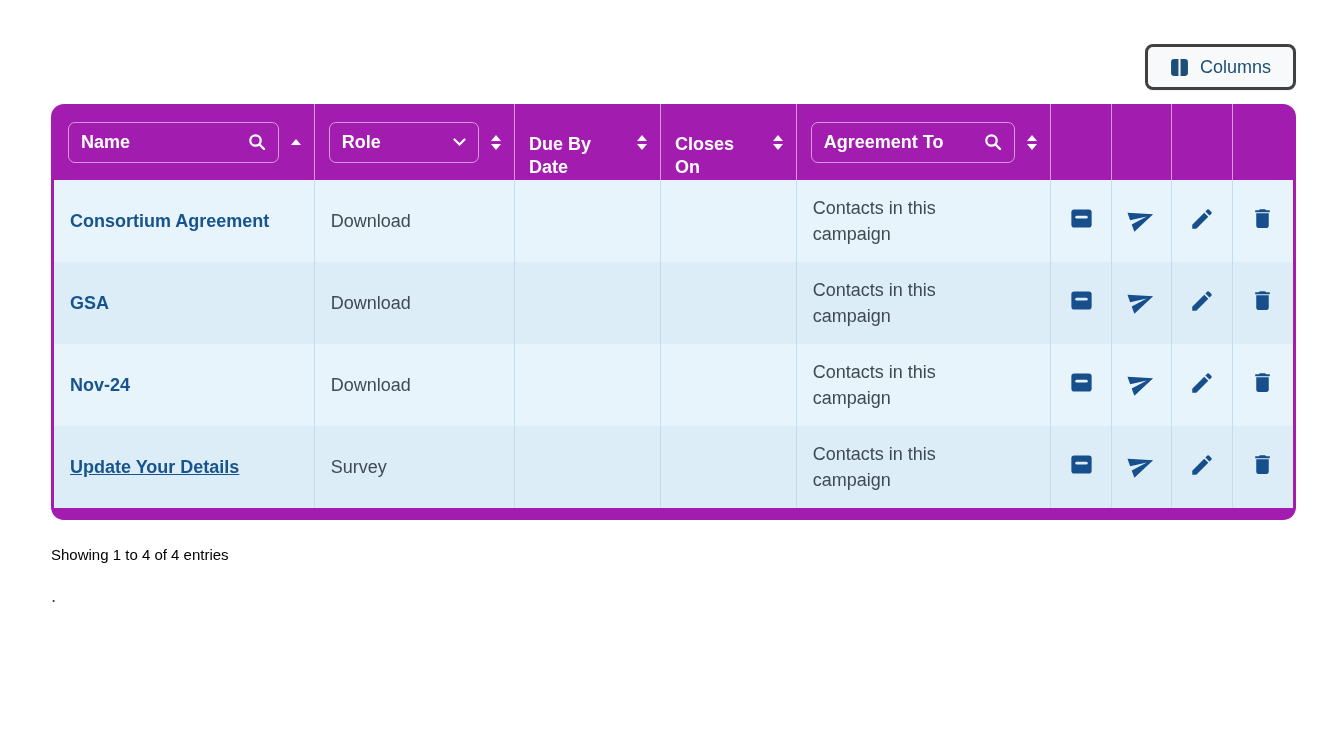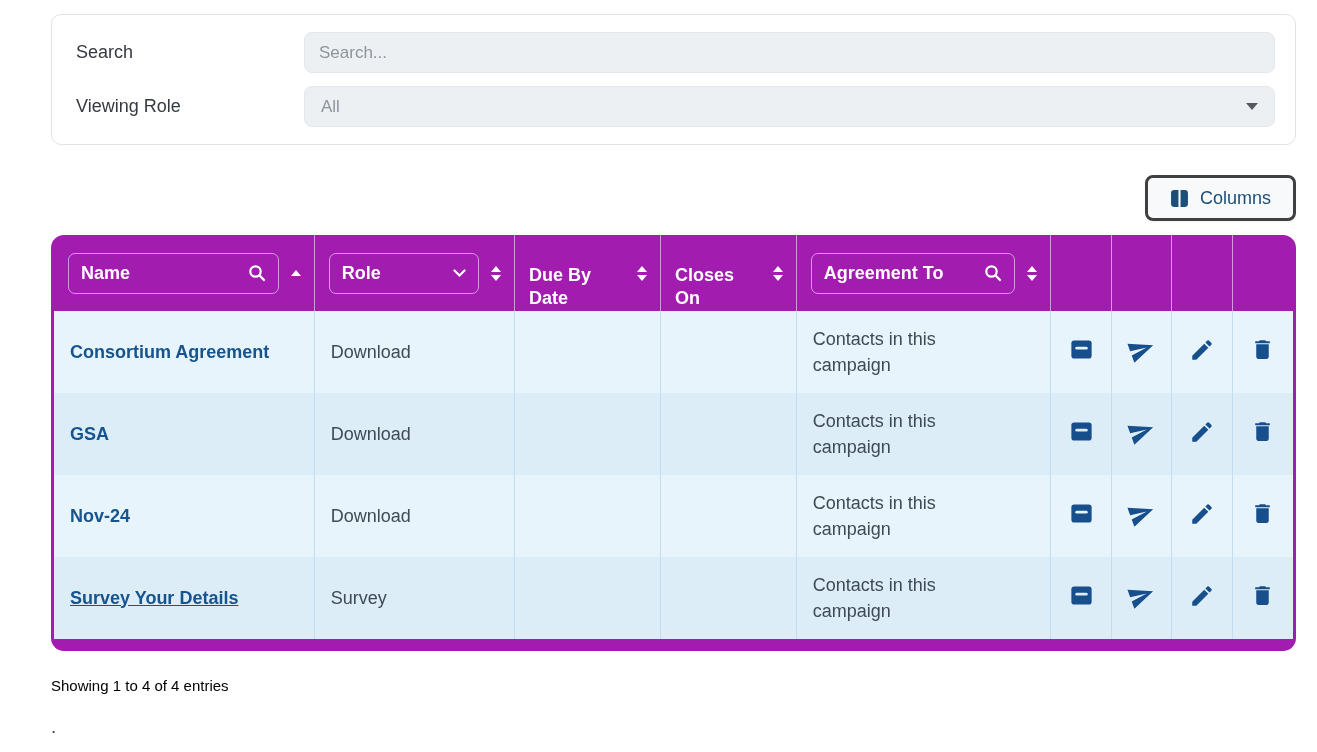--- a/index.html
+++ b/index.html
@@ -81,37 +81,20 @@
 
   
   .entries-summary { margin-top:26px; font-size:15px; color:#000000; }
   .trailing-dot { margin-top:22px; font-size:19px; color:#3d4852; }
 </style>
 </head>
 <body>
 
 <div class="page">
 
-  <div class="filter-card">
-    <div class="filter-row">
-      <div class="filter-label">Search</div>
-      <div class="filter-field">
-        <input class="search-input" type="text" placeholder="Search..." style="">
-      </div>
-    </div>
-    <div class="filter-row">
-      <div class="filter-label">Viewing Role</div>
-      <div class="filter-field">
-        <div class="select-box">
-          <span>All</span>
-          <span class="chev-down"></span>
-        </div>
-      </div>
-    </div>
-  </div>
 
   <div class="toolbar">
     <button class="columns-btn">
       <svg width="19" height="19" viewBox="0 0 18 18">
         <rect x="1" y="1" width="16" height="16" rx="3" fill="#1b4e79"></rect>
         <rect x="8" y="1" width="2" height="16" fill="#f8f9fa"></rect>
       </svg>
       <span>Columns</span>
     </button>
   </div>
@@ -257,21 +240,21 @@
                 </svg></span></td>
           <td class="action-cell"><span class="action-ic"><svg width="26" height="26" viewBox="0 0 24 24" fill="#174e8c">
                   <path d="M3 17.25V21h3.75L17.81 9.94l-3.75-3.75L3 17.25zM20.71 7.04c.39-.39.39-1.02 0-1.41l-2.34-2.34a1 1 0 0 0-1.41 0l-1.83 1.83 3.75 3.75 1.83-1.83z"></path>
                 </svg></span></td>
           <td class="action-cell"><span class="action-ic"><svg width="25" height="25" viewBox="0 0 24 24" fill="#174e8c">
                   <path d="M6 19c0 1.1.9 2 2 2h8c1.1 0 2-.9 2-2V7H6v12zM19 4h-3.5l-1-1h-5l-1 1H5v2h14V4z"></path>
                 </svg></span></td>
         </tr>
 
         <tr>
-          <td class="name-cell"><span class="link">Survey Your Details</span></td>
+          <td class="name-cell"><span class="link">Update Your Details</span></td>
           <td>Survey</td>
           <td></td>
           <td></td>
           <td class="accessible-cell"><span>Contacts in this campaign</span></td>
           <td class="action-cell"><span class="action-ic"><svg width="27" height="27" viewBox="0 0 24 24" fill="#174e8c">
                   <rect x="3" y="4" width="18" height="16" rx="2.5"></rect>
                   <rect x="6.5" y="9.5" width="11" height="2.6" rx="1.3" fill="#dcedf8"></rect>
                 </svg></span></td>
           <td class="action-cell"><span class="action-ic"><svg width="27" height="27" viewBox="0 0 24 24" fill="#174e8c" style="transform:rotate(-20deg)">
                   <path d="M2 21l21-9L2 3v7l15 2-15 2z"></path>

